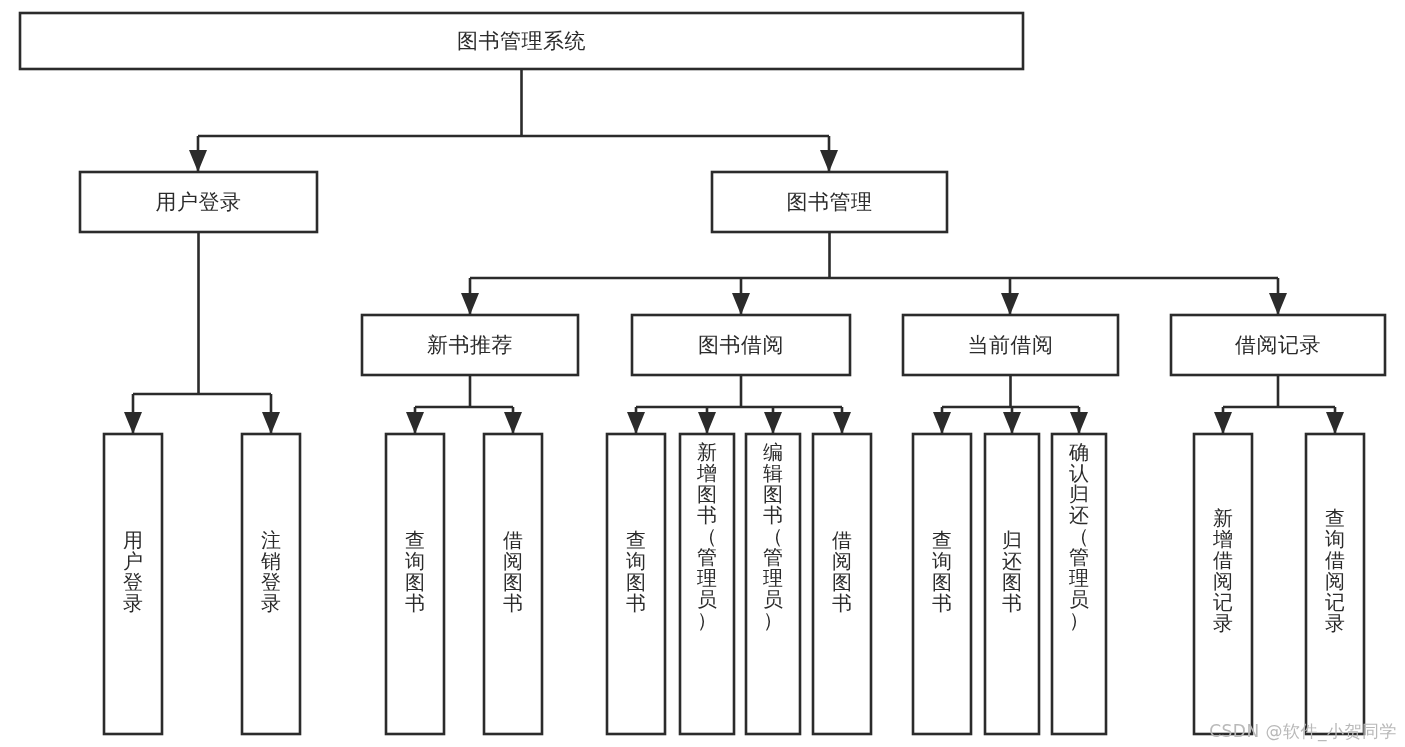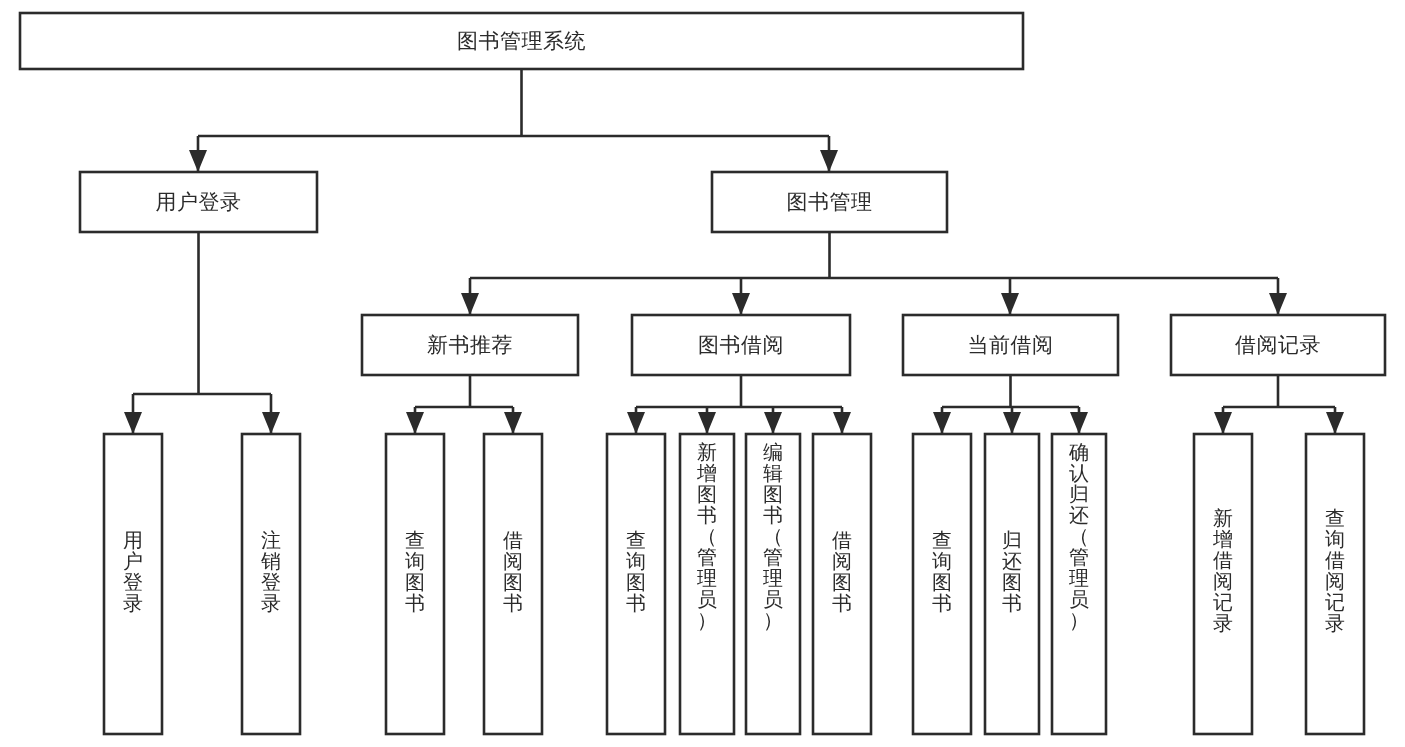--- a/index.html
+++ b/index.html
@@ -269,13 +269,14 @@
       <div class="vlabel-wrap" title="查询借阅记录" style="left: 1306px; top: 508px; width: 58px;">
         <span>查</span>
         <span>询</span>
         <span>借</span>
         <span>阅</span>
         <span>记</span>
         <span>录</span>
       </div>
     </div>
 
+  <div class="watermark">CSDN @软件_小贺同学</div>
 </div>
 
 </body></html>

